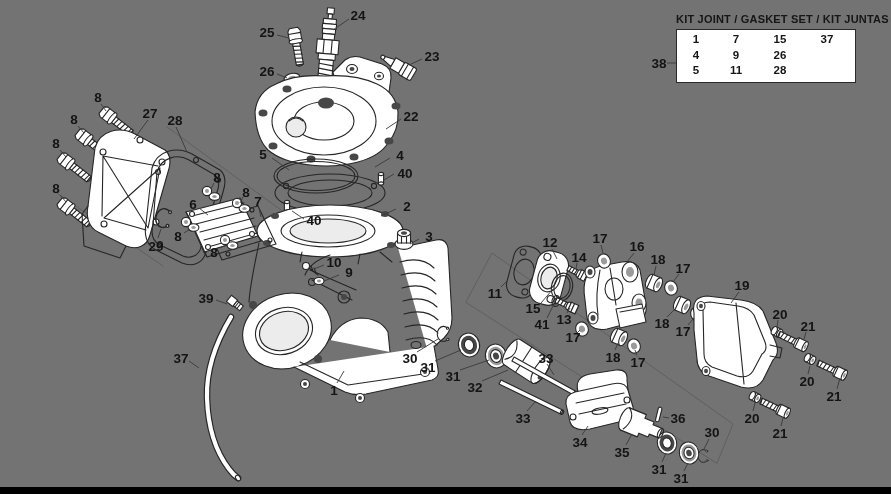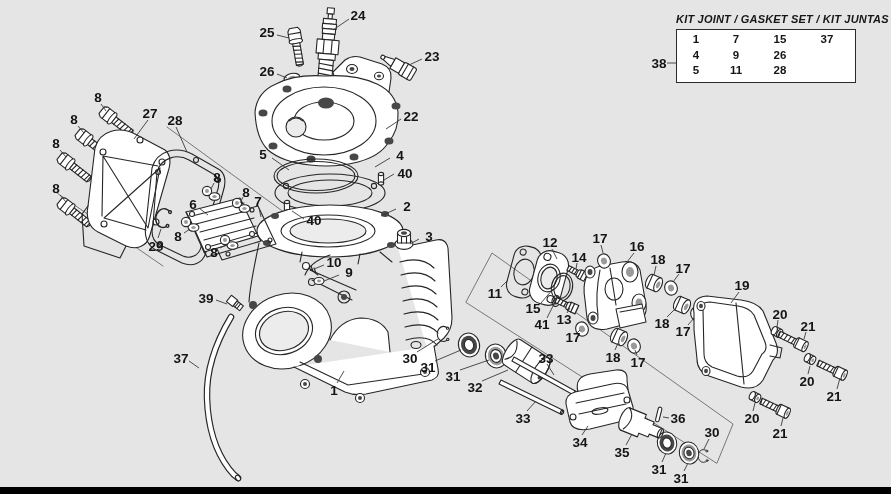--- a/index.html
+++ b/index.html
@@ -1,29 +1,29 @@
 <!DOCTYPE html>
 <html><head>
 <meta charset="utf-8">
 <style>
   html,body{margin:0;padding:0;background:#fff;}
-  #stage{position:relative;width:891px;height:494px;background:#e5e5e5;overflow:hidden;
+  #stage{position:relative;width:891px;height:494px;background:#737373;overflow:hidden;
          font-family:"Liberation Sans",sans-serif;}
   #diagram{position:absolute;left:0;top:0;}
   .callout{font:700 13.5px "Liberation Sans",sans-serif;fill:#141414;text-anchor:middle;}
   .leader{stroke:#3a3a3a;stroke-width:0.9;}
   .frame{fill:none;stroke:#5a5a5a;stroke-width:0.8;}
   .nf{fill:none;}
   .dk{fill:#474747;stroke:none;}
   .md{fill:#9a9a9a;stroke:none;}
   .lt{fill:#ececec;}
   
   #kit{position:absolute;left:676px;top:13px;width:180px;}
   #kit-title{font-size:11px;font-weight:700;color:#161616;letter-spacing:0.2px;
-             text-align:center;white-space:nowrap;margin-bottom:4px;font-style:italic;}
+             text-align:center;white-space:nowrap;margin-bottom:4px;}
   #kit-box{border:1.5px solid #2a2a2a;background:#fff;padding:2px 0 3px 0;}
   #kit-rows{display:grid;grid-template-columns:38px 42px 46px 48px;row-gap:0;}
   .kit-cell{font-size:11.5px;font-weight:700;color:#161616;text-align:center;
             line-height:15.5px;height:15.5px;}
   #bottom-bar{position:absolute;left:0;top:487px;width:891px;height:7px;background:#000;}
 </style>
 </head>
 <body>
 
 <div id="stage">

